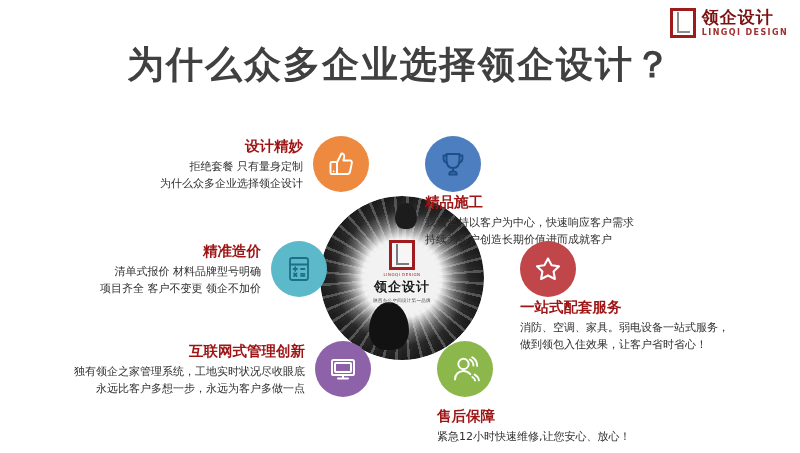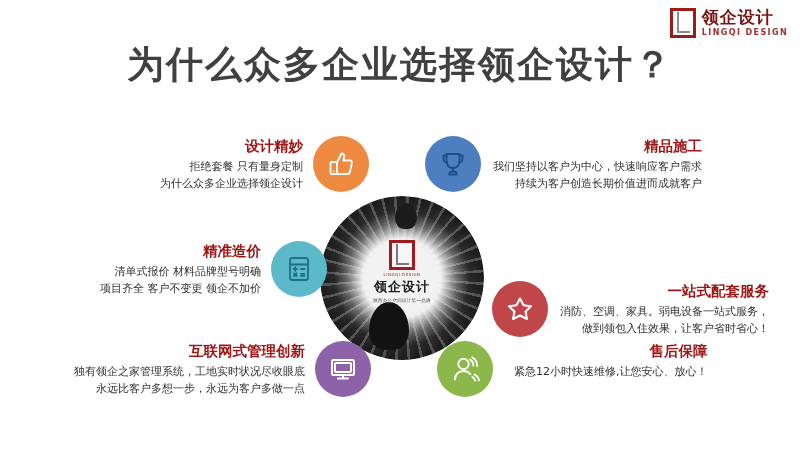--- a/index.html
+++ b/index.html
@@ -189,21 +189,21 @@
     text-shadow: 0 0 2px rgba(255,255,255,.9);
   }
 
   
   .feature {
     position: absolute;
     display: flex;
     align-items: flex-start;
   }
   .feature.left  { flex-direction: row-reverse; text-align: right; }
-  .feature.right { flex-direction: row;         text-align: right;  }
+  .feature.right { flex-direction: column;         text-align: left;  }
 
   .bubble {
     flex: none;
     width: 56px;
     height: 56px;
     border-radius: 50%;
     display: flex;
     align-items: center;
     justify-content: center;
   }
@@ -223,21 +223,21 @@
     font-size: 11px;
     color: #2f2f2f;
     line-height: 1.55;
     white-space: nowrap;
   }
 
   
   #f-design    { left: 160px; top: 136px; }
   #f-build     { left: 425px; top: 136px; }
   #f-cost      { left: 100px; top: 241px; }
-  #f-onestop   { left: 492px; top: 241px; margin-top: 40px; }
+  #f-onestop   { left: 520px; top: 241px; }
   #f-internet  { left:  74px; top: 341px; }
   #f-service   { left: 437px; top: 341px; gap: 9px; }
 
   svg { display: block; }
 </style>
 </head>
 <body>
 
 <div class="slide">
 

